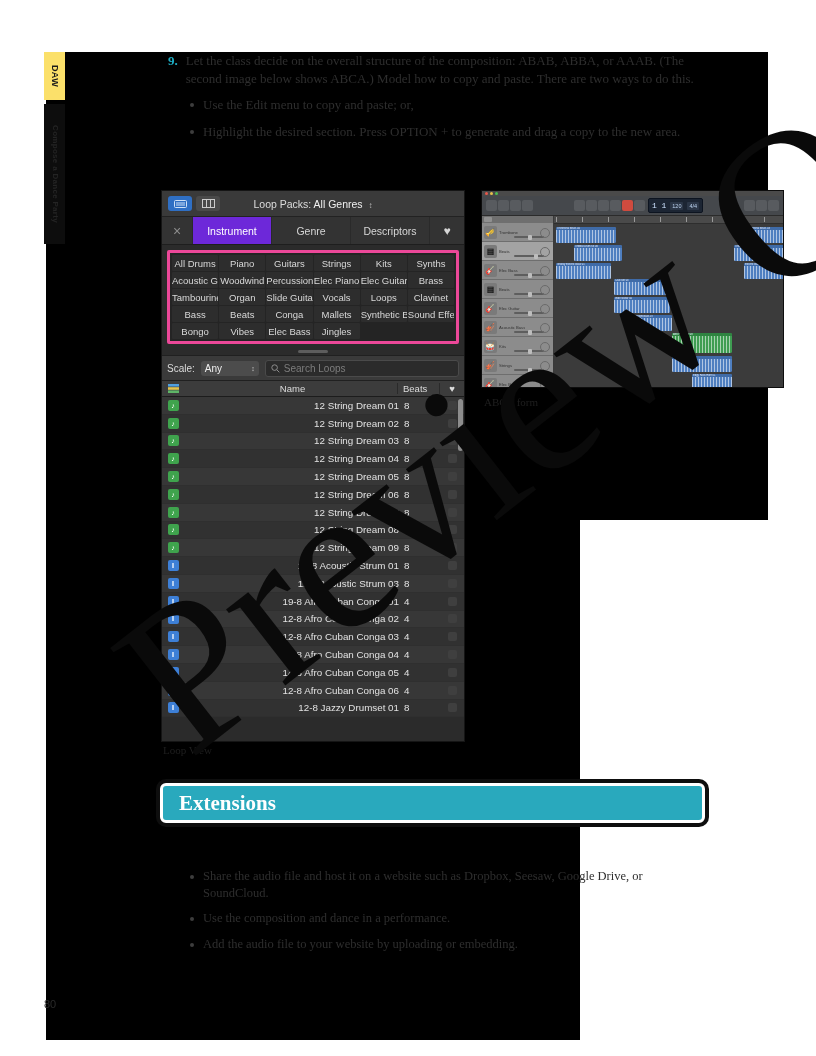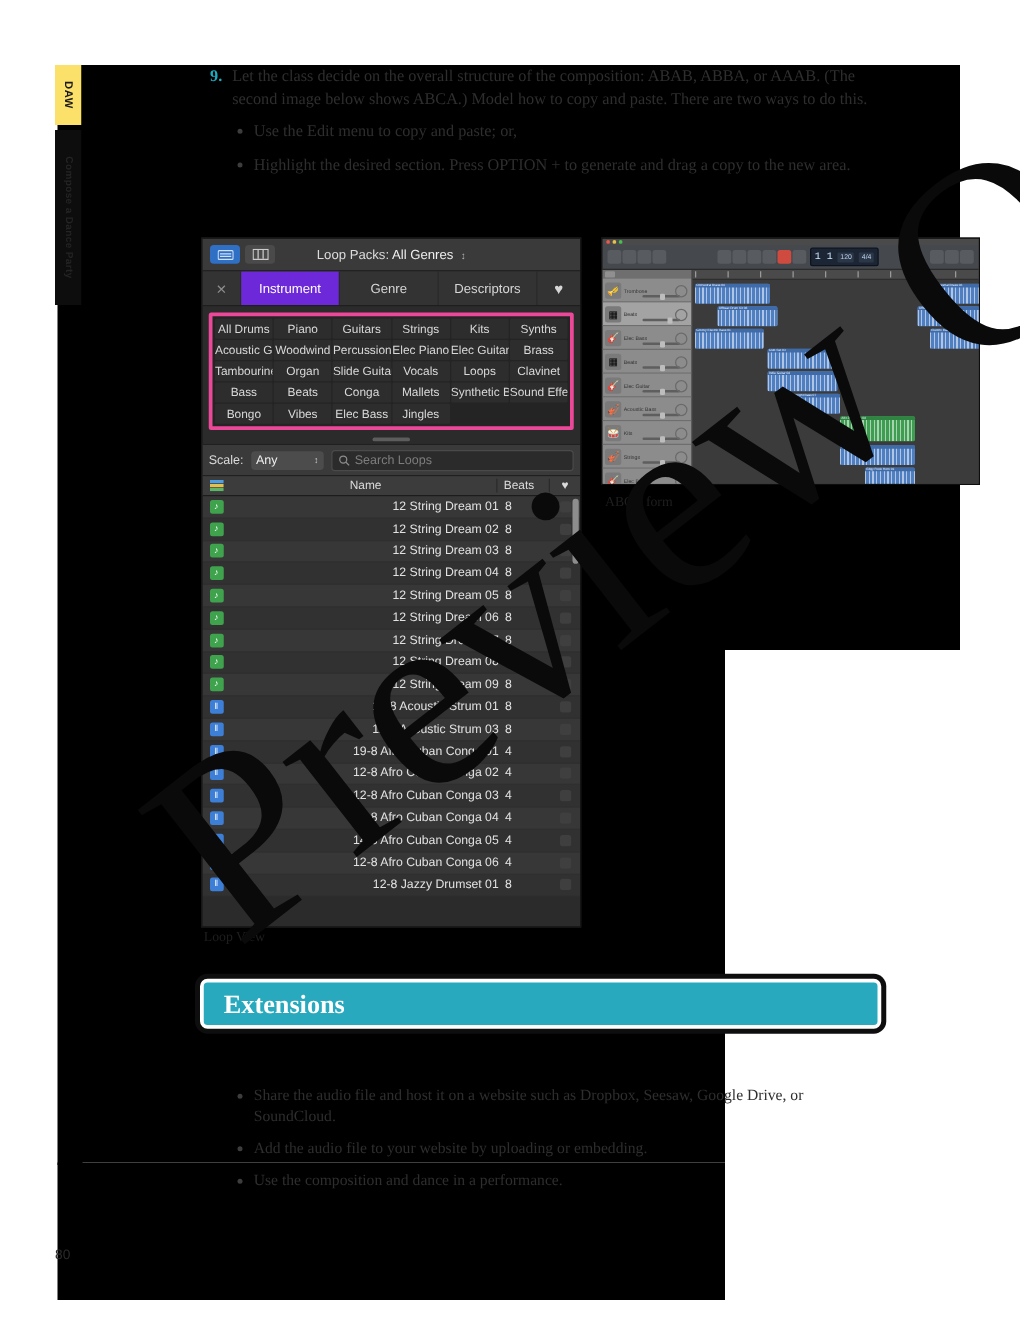--- a/index.html
+++ b/index.html
@@ -671,25 +671,25 @@
   <span class="t">Extensions</span>
 </div>
 
 <div class="extlist">
   <div class="subitem">
     <span class="bullet"></span>
     <span class="txt">Share the audio file and host it on a website such as Dropbox, Seesaw, Google Drive, or SoundCloud.</span>
   </div>
   <div class="subitem">
     <span class="bullet"></span>
-    <span class="txt">Add the audio file to your website by uploading or embedding.</span>
+    <span class="txt">Use the composition and dance in a performance.</span>
   </div>
   <div class="subitem">
     <span class="bullet"></span>
-    <span class="txt">Use the composition and dance in a performance.</span>
+    <span class="txt">Add the audio file to your website by uploading or embedding.</span>
   </div>
 </div>
 
 <div id="page-number">80</div>
 
 <svg id="watermark" viewBox="0 0 816 1056">
   <text id="wm-text" x="190" y="760" font-size="210" transform="rotate(-38 190 760)">Preview Only</text>
 </svg>
 
 </body></html>

